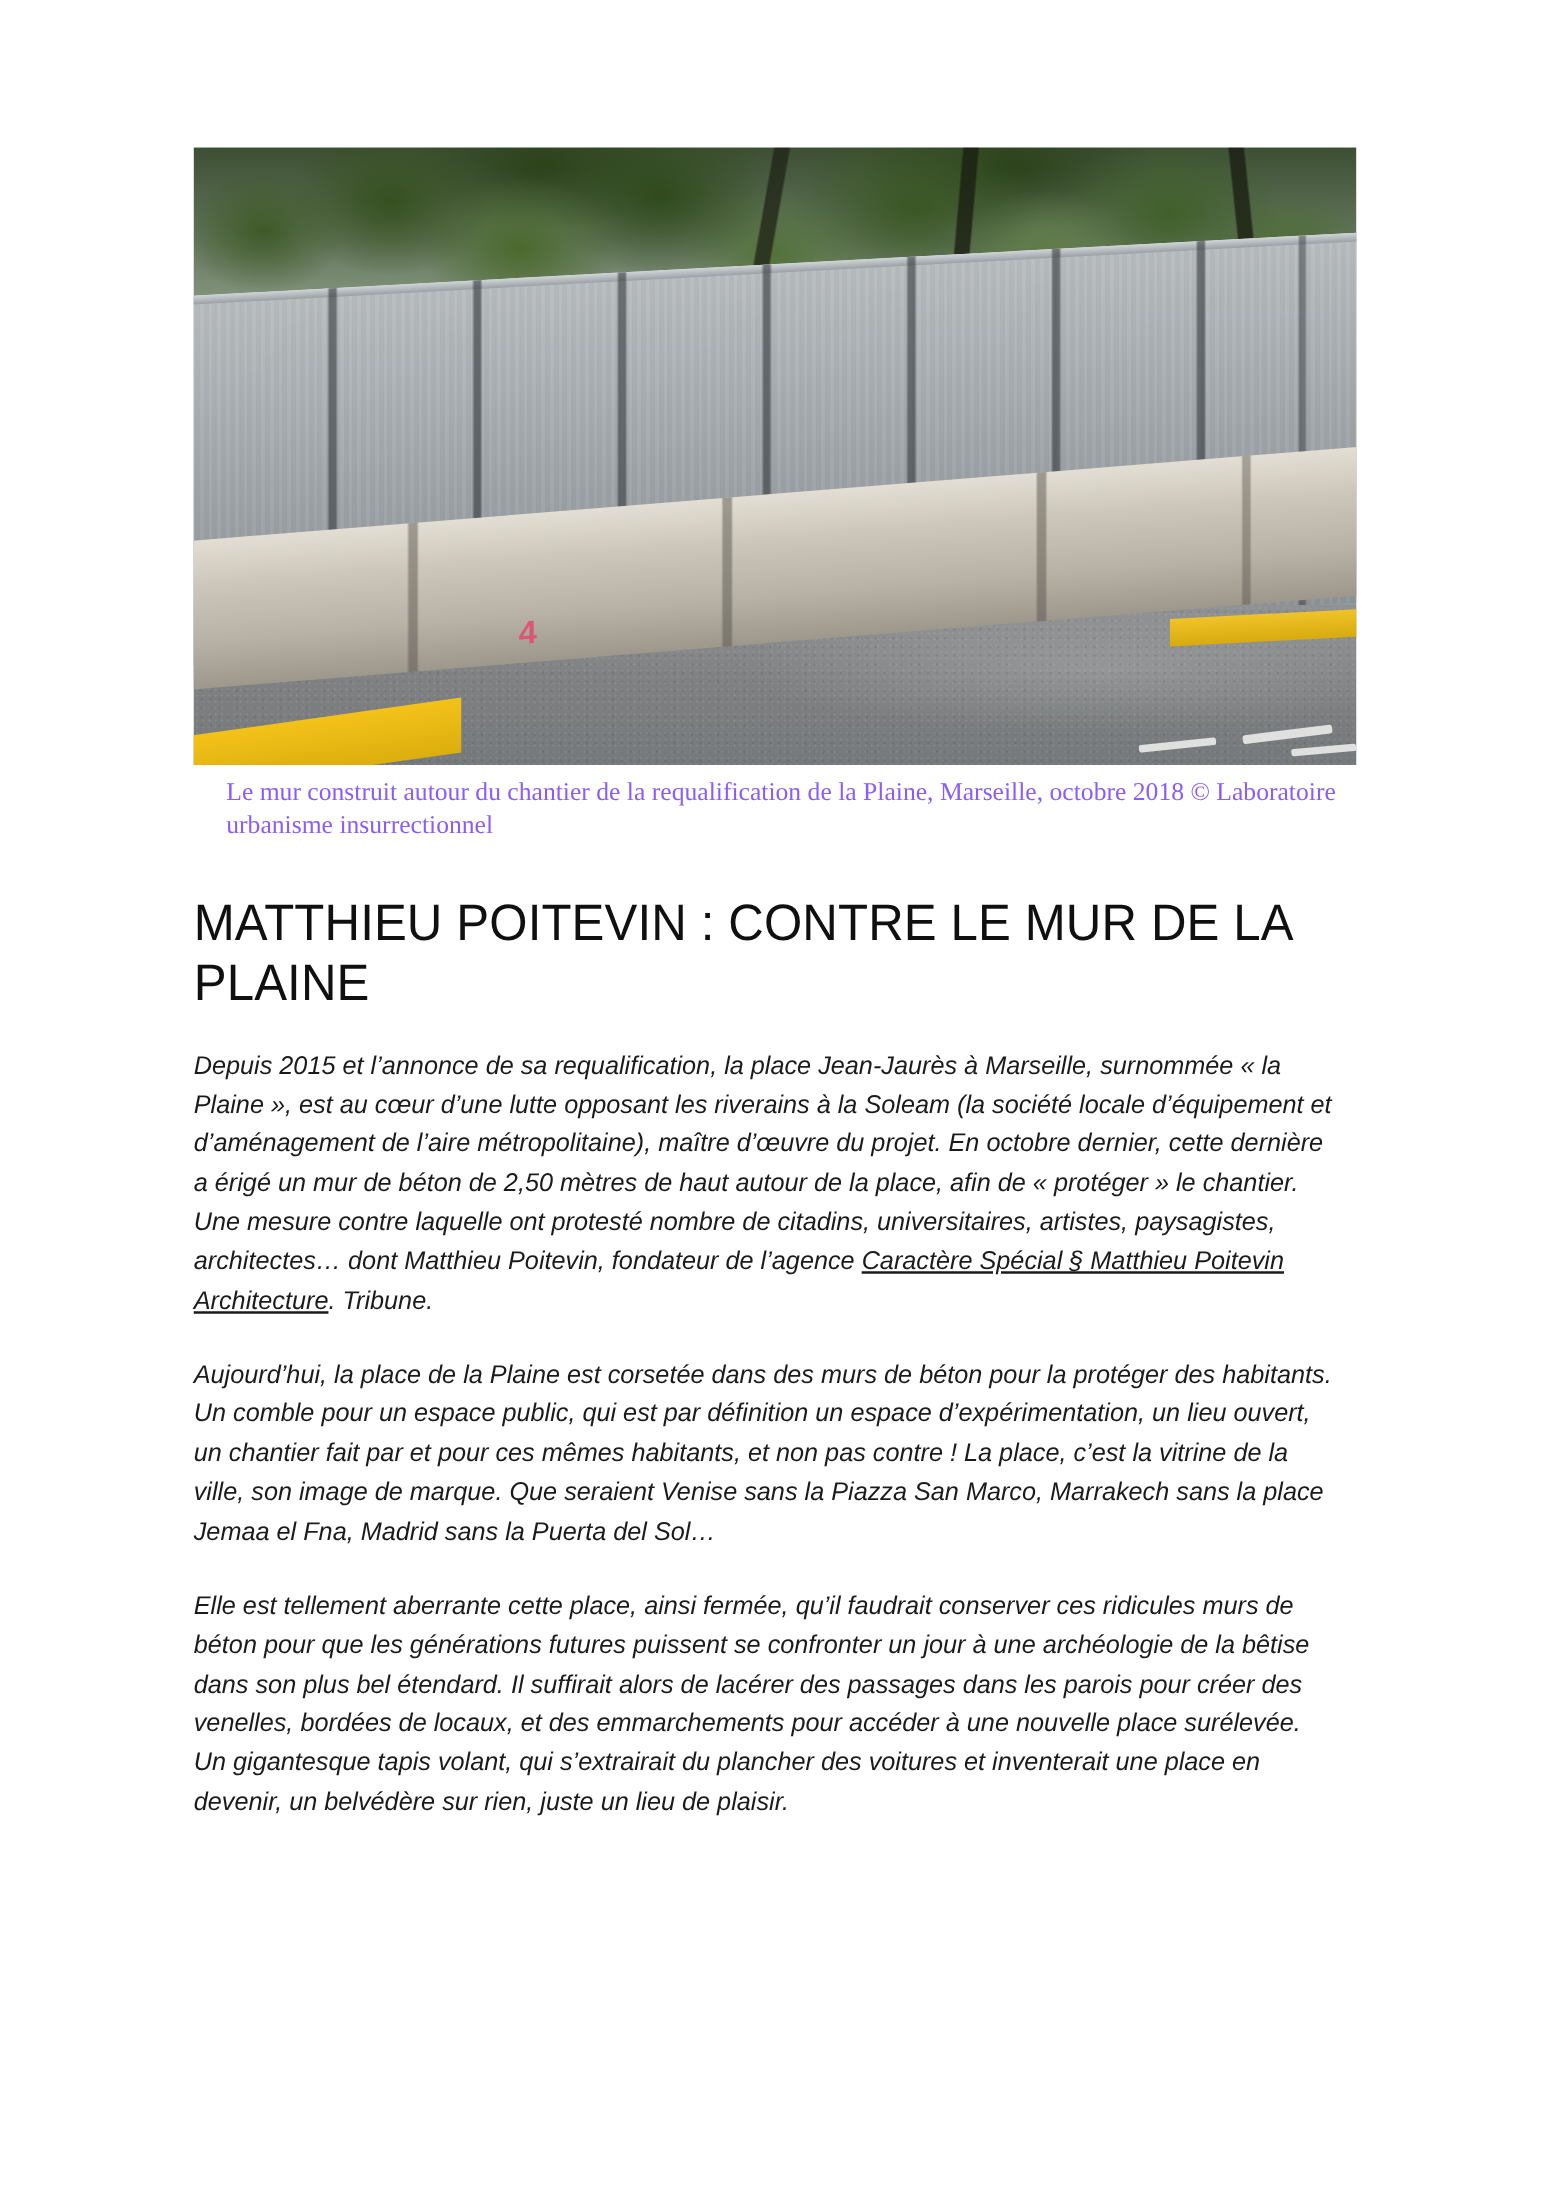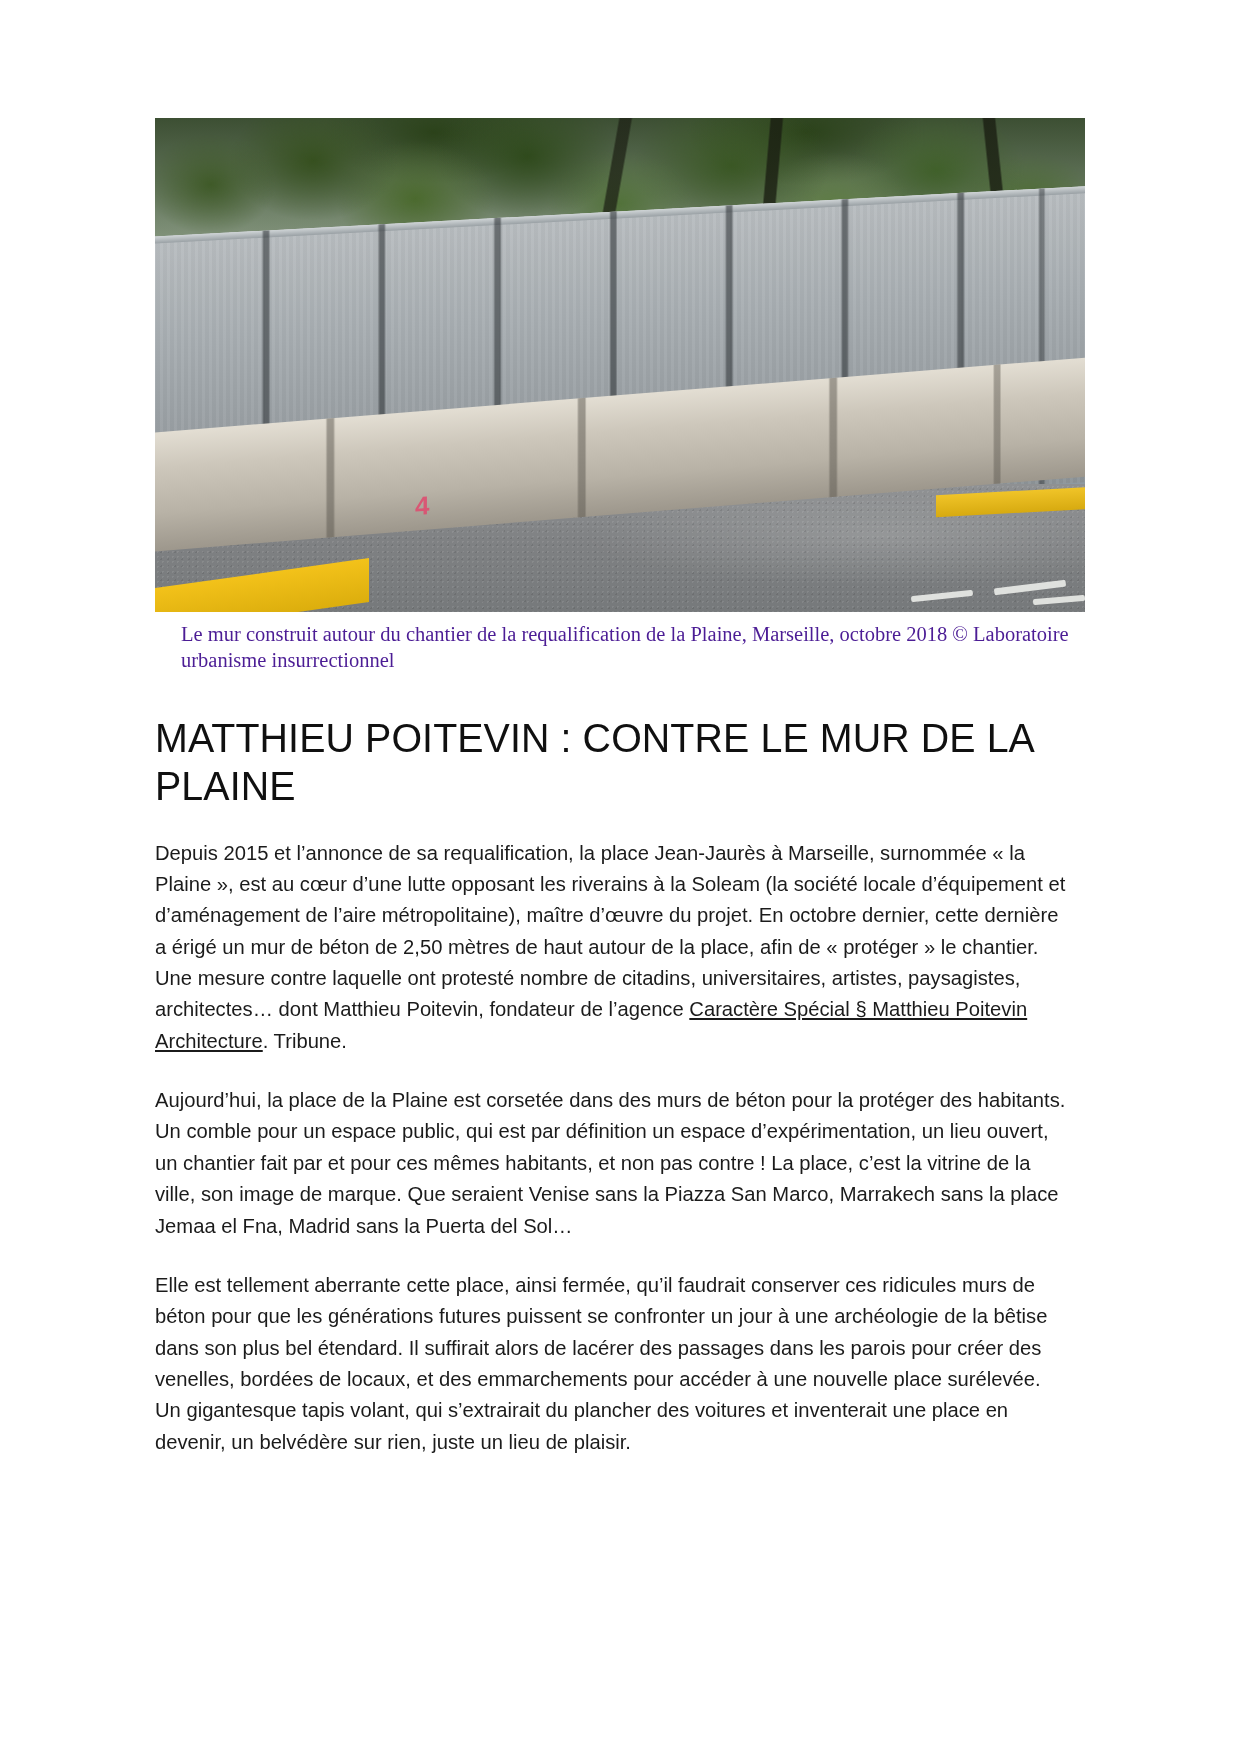--- a/index.html
+++ b/index.html
@@ -220,41 +220,41 @@
   }
   .ph-dash.d1 { right: 2%;  bottom: 16%; width: 72px; height: 7px; transform: rotate(-7deg); }
   .ph-dash.d2 { right: 12%; bottom: 10.5%; width: 62px; height: 6px; transform: rotate(-6deg); }
   .ph-dash.d3 { right: 0%;  bottom: 7%;  width: 52px; height: 6px; transform: rotate(-5deg); }
 
   
   .caption {
     font-family: "Liberation Serif", serif;
     font-size: 20.5px;
     line-height: 1.28;
-    color: #4c1d95;
+    color: #8b5cf6;
     margin: 9px 0 0 26px;
     width: 890px;
   }
 
   
   .headline {
     font-family: "Liberation Sans", sans-serif;
     font-weight: 400;
     font-size: 41px;
     line-height: 1.16;
     letter-spacing: 0.1px;
     color: #101010;
     margin: 42px 0 0 0;
     width: 930px;
     transform: scaleX(.96);
     transform-origin: left center;
   }
 
   
-  .body-copy { margin-top: 26px; }
+  .body-copy { margin-top: 26px; font-style: italic; }
 
   .body-copy p {
     font-family: "Liberation Sans", sans-serif;
     font-size: 20.5px;
     line-height: 1.53;
     color: #1b1b1b;
     margin: 0 0 28px 0;
     width: 925px;
     transform: scaleX(.985);
     transform-origin: left center;

